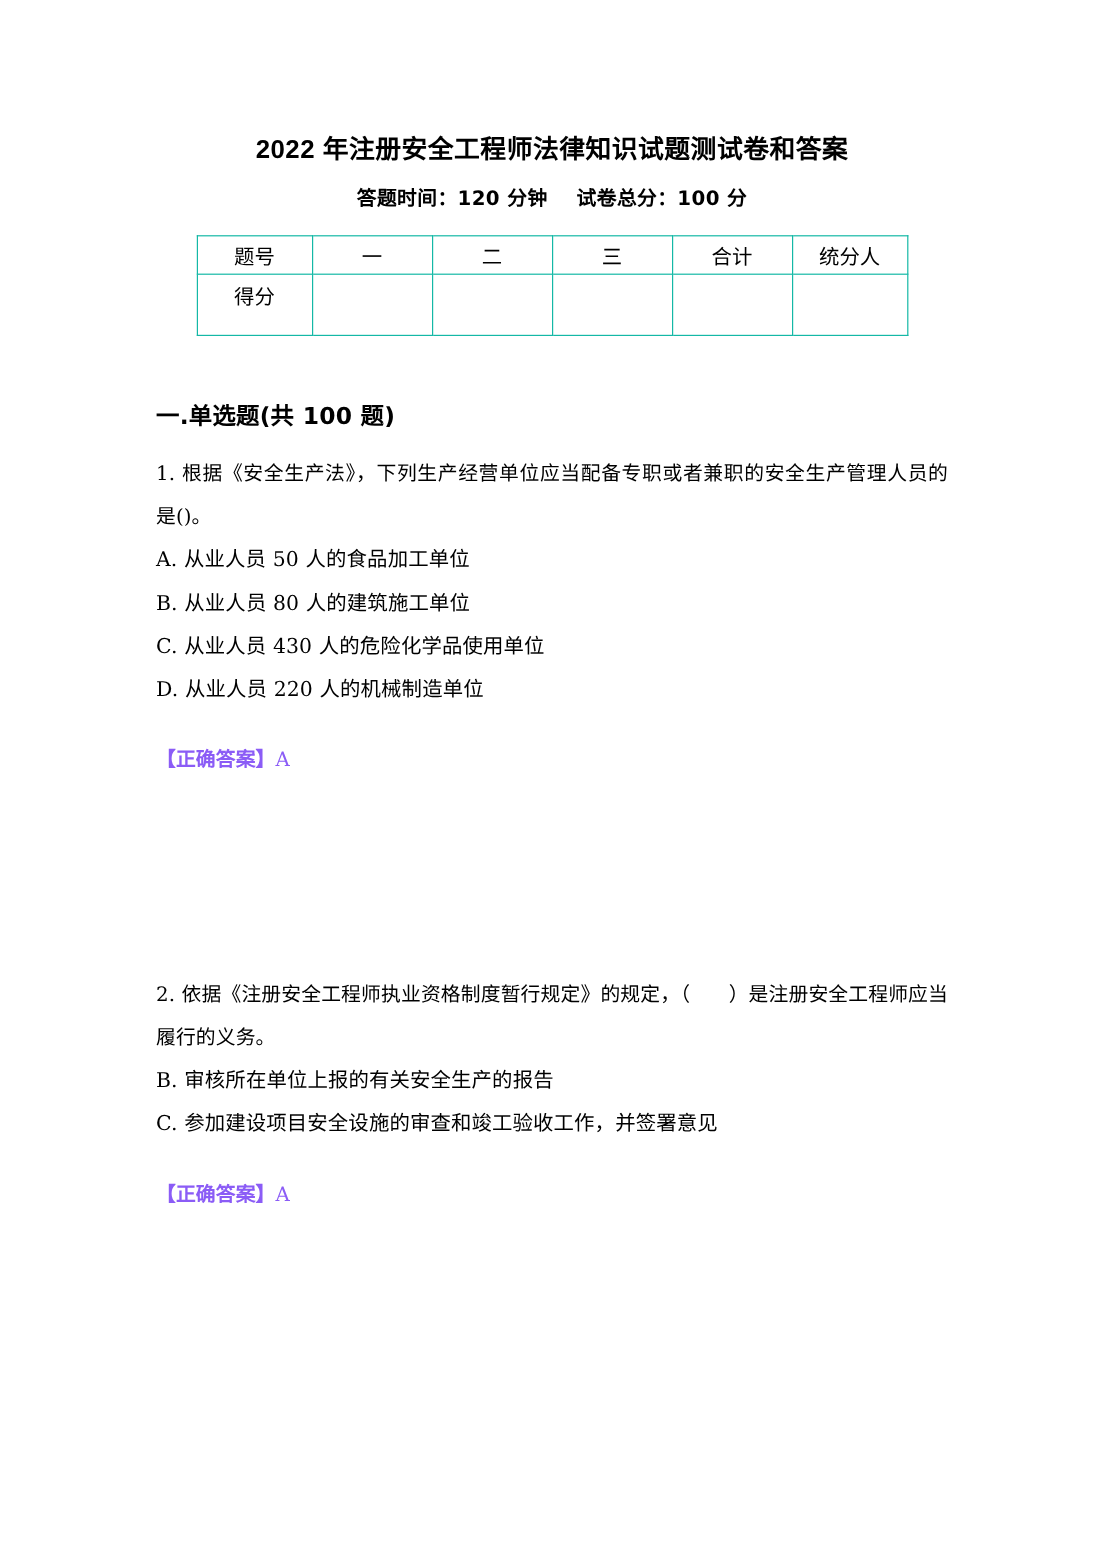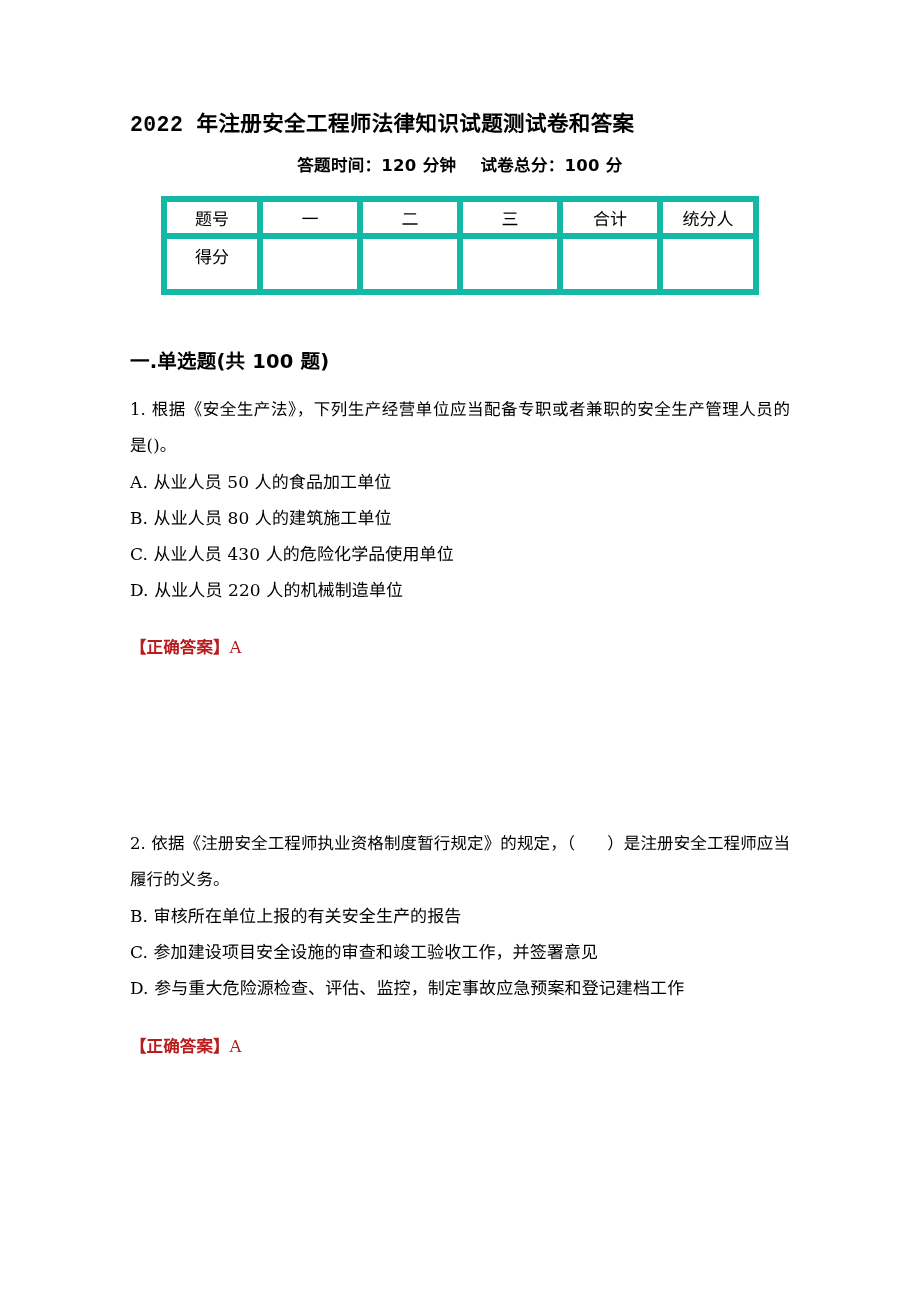--- a/index.html
+++ b/index.html
@@ -25,22 +25,22 @@
     width: 920px;
     height: 1302px;
     box-sizing: border-box;
     padding: 0 130px;
   }
 
   
   .doc-title {
     margin: 0;
     padding-top: 112px;
-    text-align: left;
-    font-family: Liberation Mono, monospace;
+    text-align: center;
+    font-family: Liberation Sans, sans-serif;
     font-weight: 700;
     font-size: 21.5px;
     letter-spacing: 0.4px;
     line-height: 1.25;
     white-space: nowrap;
   }
 
   .doc-subtitle {
     margin: 0;
     padding-top: 17px;
@@ -59,21 +59,21 @@
     display: flex;
     justify-content: center;
   }
   table.score-table {
     border-collapse: collapse;
     width: 592px;
     table-layout: fixed;
     border: 1px solid #6f6f6f;
   }
   table.score-table td {
-    border: 6px solid #14b8a6;
+    border: 1px solid #14b8a6;
     text-align: center;
     vertical-align: middle;
     font-family: Liberation Serif, serif;
     font-size: 17px;
     padding: 0;
   }
   table.score-table tr.row-head td { height: 31px; }
   table.score-table tr.row-body td { height: 46px; vertical-align: top; padding-top: 4px; margin-left: 37px; }
   table.score-table col.c0 { width: 96px; }
   table.score-table col.c1 { width: 100px; }
@@ -110,21 +110,21 @@
     margin: 0;
     font-size: 17px;
     line-height: 36px;
     letter-spacing: 0.1px;
     white-space: nowrap;
   }
   .blank-gap { display: inline-block; width: 32px; }
 
   .answer-line {
     margin: 0;
-    color: #b91c1c;
+    color: #8b5cf6;
     font-size: 16.5px;
     line-height: 36px;
     letter-spacing: 0.1px;
     white-space: nowrap;
   }
   .answer-line .ans-label { font-weight: 700; }
 
   .gap-after-q1 { height: 160px; }
   .gap-before-ans1 { height: 22px; }
   .gap-before-ans2 { height: 23px; }
@@ -182,20 +182,19 @@
 
     <p class="answer-line"><span class="ans-label">【正确答案】</span><span>A</span></p>
   </div>
 
   <div class="gap-after-q1"></div>
 
   <div class="question-block q2">
     <p class="q-stem"><span>2. 依据《注册安全工程师执业资格制度暂行规定》的规定，（</span><span class="blank-gap"></span><span>）是注册安全工程师应当履行的义务。</span></p>
     <p class="q-option">B. 审核所在单位上报的有关安全生产的报告</p>
     <p class="q-option">C. 参加建设项目安全设施的审查和竣工验收工作，并签署意见</p>
-    <p class="q-option">D. 参与重大危险源检查、评估、监控，制定事故应急预案和登记建档工作</p>
 
     <div class="gap-before-ans2"></div>
 
     <p class="answer-line"><span class="ans-label">【正确答案】</span><span>A</span></p>
   </div>
 
 </div>
 
 </body></html>

